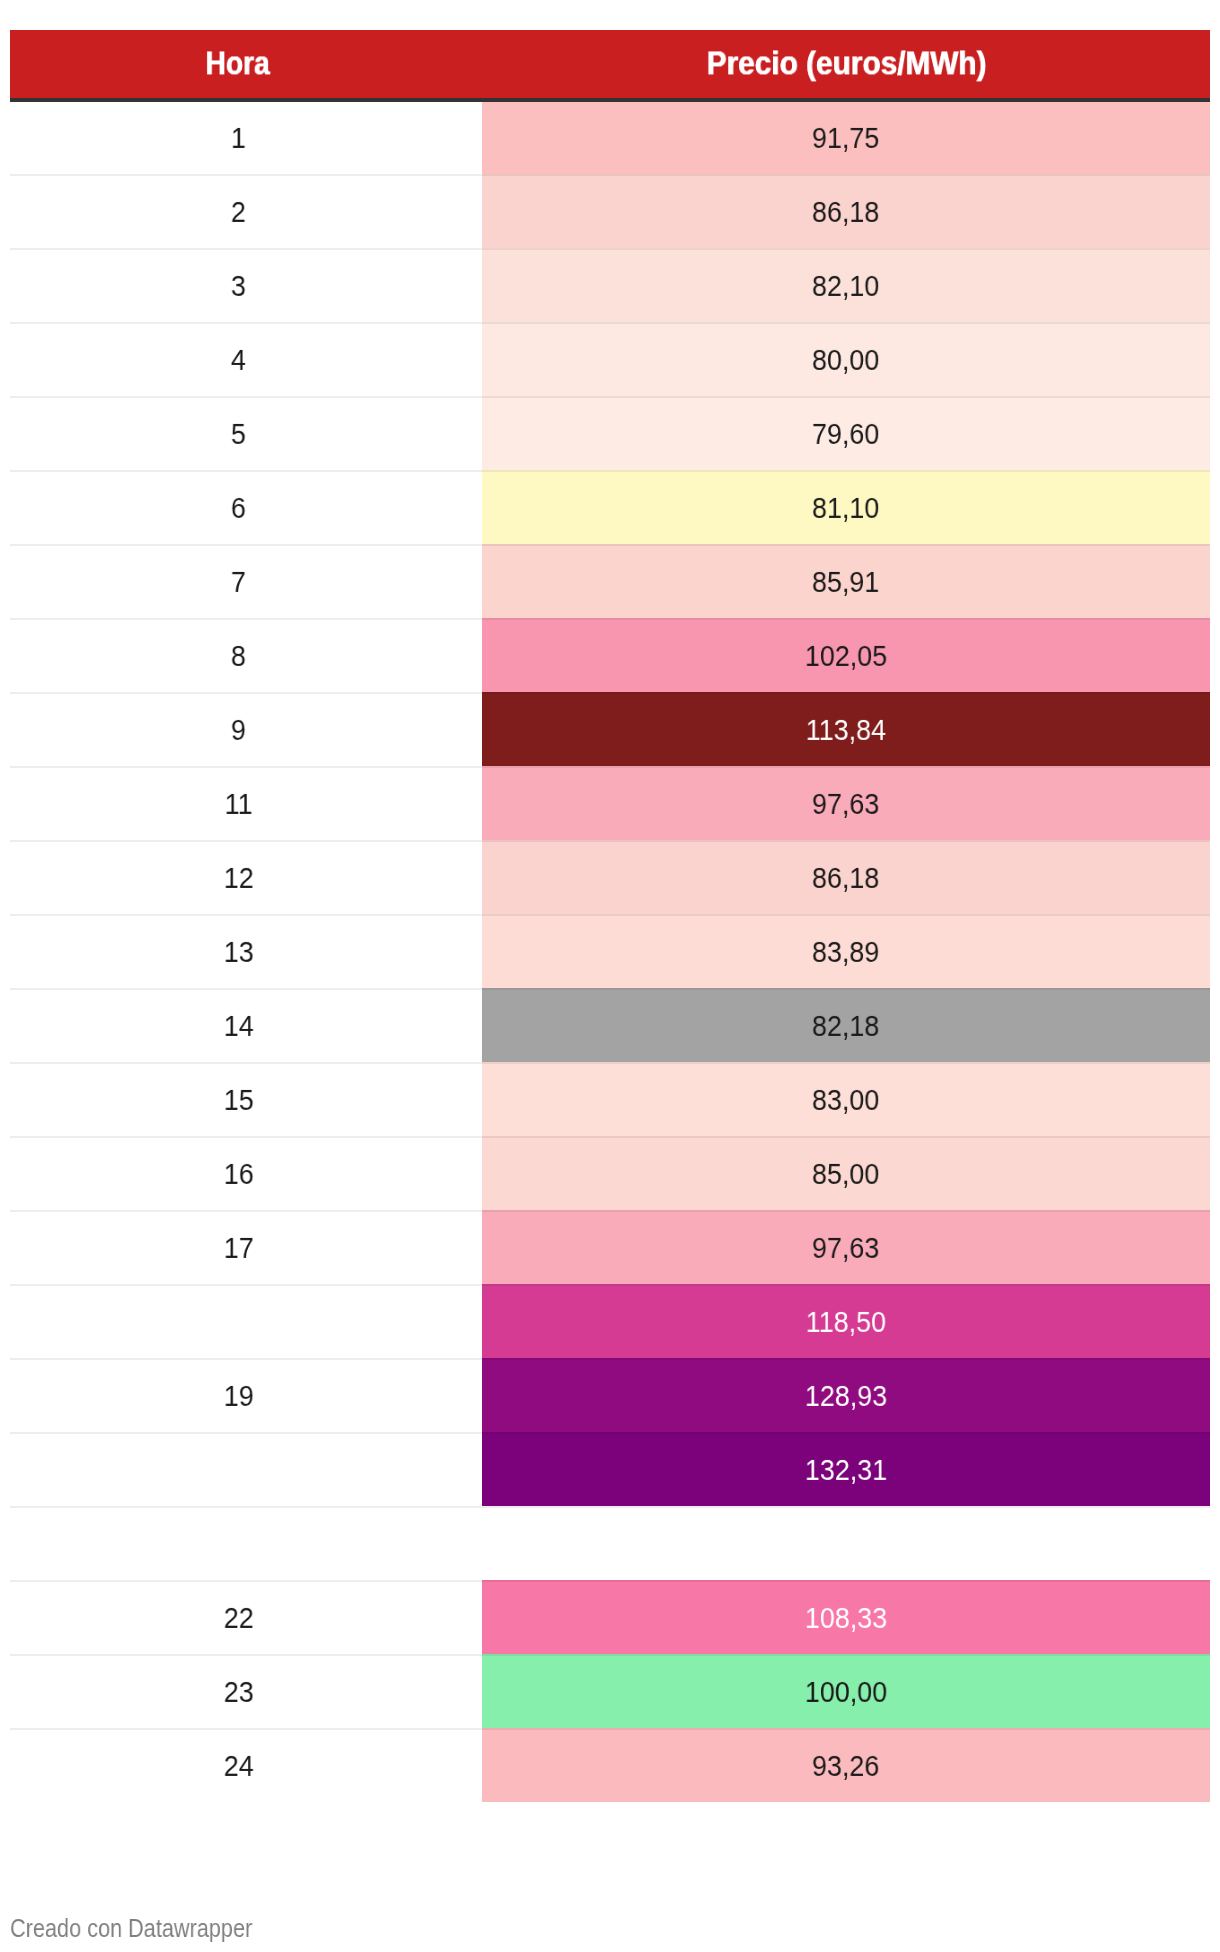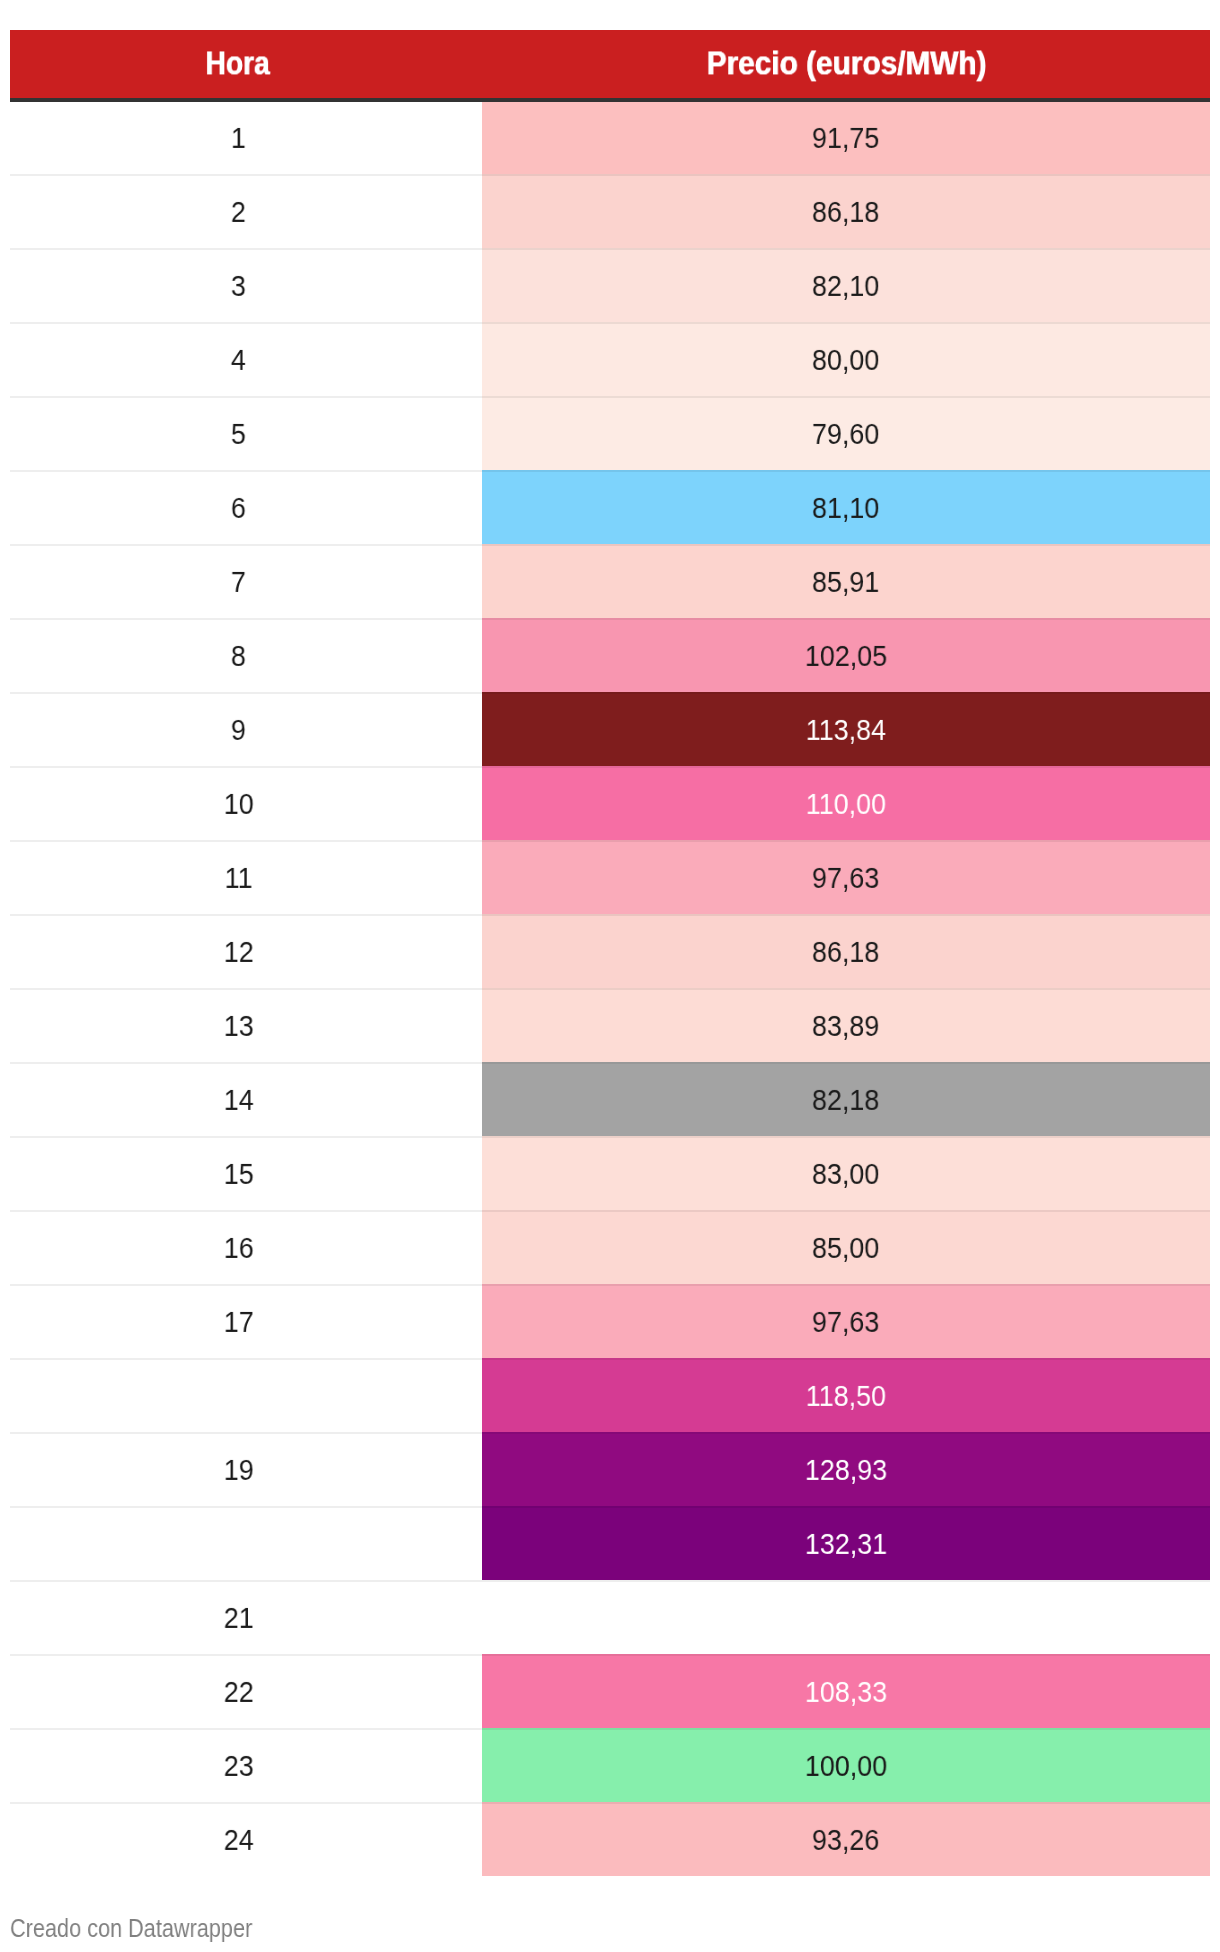--- a/index.html
+++ b/index.html
@@ -130,21 +130,21 @@
             </div>
           </div>
         </div>
     <div class="trow">
           <div class="rule"></div>
           <div class="cell c-hora">
             <div class="cell-inner">
               <span class="val">6</span>
             </div>
           </div>
-          <div class="cell c-precio" style="background-color:#7dd3fc">
+          <div class="cell c-precio" style="background-color:#fef9c3">
             <div class="cell-inner">
               <span class="val" style="color:#1A1A1A">81,10</span>
             </div>
           </div>
         </div>
     <div class="trow">
           <div class="rule"></div>
           <div class="cell c-hora">
             <div class="cell-inner">
               <span class="val">7</span>
@@ -179,33 +179,20 @@
           <div class="cell c-precio" style="background-color:#7f1d1d">
             <div class="cell-inner">
               <span class="val" style="color:#FFFFFF">113,84</span>
             </div>
           </div>
         </div>
     <div class="trow">
           <div class="rule"></div>
           <div class="cell c-hora">
             <div class="cell-inner">
-              <span class="val">10</span>
-            </div>
-          </div>
-          <div class="cell c-precio" style="background-color:#F66EA4">
-            <div class="cell-inner">
-              <span class="val" style="color:#FFFFFF">110,00</span>
-            </div>
-          </div>
-        </div>
-    <div class="trow">
-          <div class="rule"></div>
-          <div class="cell c-hora">
-            <div class="cell-inner">
               <span class="val">11</span>
             </div>
           </div>
           <div class="cell c-precio" style="background-color:#FAABBA">
             <div class="cell-inner">
               <span class="val" style="color:#1A1A1A">97,63</span>
             </div>
           </div>
         </div>
     <div class="trow">
@@ -310,25 +297,20 @@
     <div class="trow">
           <div class="rule"></div>
           <div class="cell c-precio" style="background-color:#7B027B">
             <div class="cell-inner">
               <span class="val" style="color:#FFFFFF">132,31</span>
             </div>
           </div>
         </div>
     <div class="trow">
           <div class="rule"></div>
-          <div class="cell c-hora">
-            <div class="cell-inner">
-              <span class="val">21</span>
-            </div>
-          </div>
         </div>
     <div class="trow">
           <div class="rule"></div>
           <div class="cell c-hora">
             <div class="cell-inner">
               <span class="val">22</span>
             </div>
           </div>
           <div class="cell c-precio" style="background-color:#F777A6">
             <div class="cell-inner">

